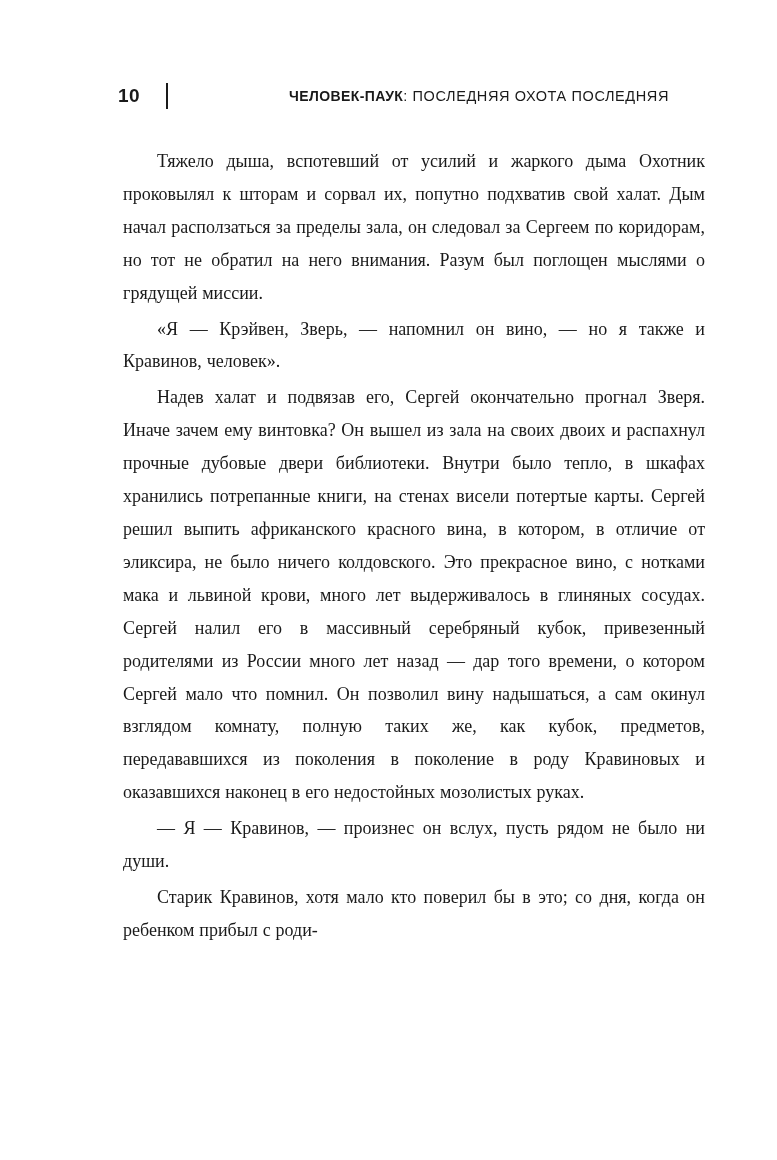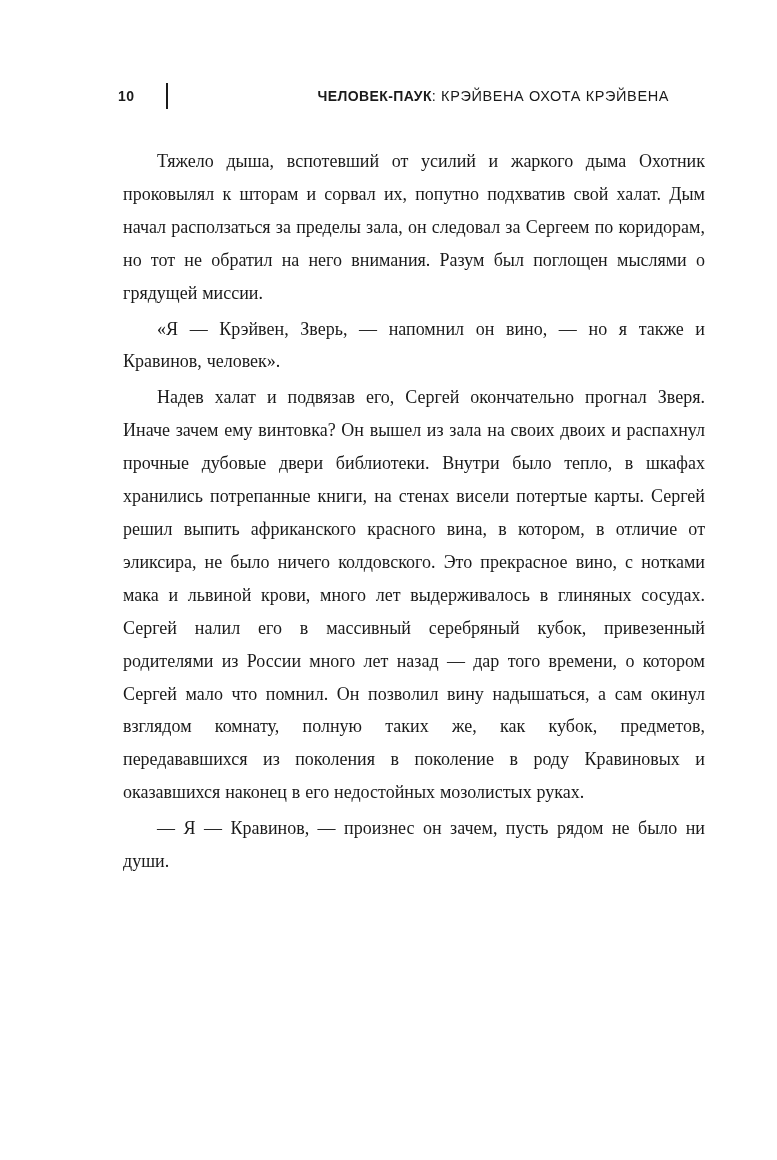--- a/index.html
+++ b/index.html
@@ -26,21 +26,21 @@
     top: 78px;
     left: 118px;
     right: 108px;
     height: 36px;
     display: flex;
     align-items: center;
   }
   .folio {
     font-family: "Liberation Sans", sans-serif;
     font-weight: bold;
-    font-size: 14px;
+    font-size: 19px;
     letter-spacing: 0.5px;
     color: #1a1a1a;
     width: 34px;
   }
   .rule {
     width: 2px;
     height: 26px;
     background: #1a1a1a;
     margin-left: 14px;
   }
@@ -76,23 +76,24 @@
   }
 </style>
 </head>
 <body>
 
 <div class="page">
 
   <div class="running-head">
     <div class="folio">10</div>
     <div class="rule"></div>
-    <div class="head-title"><span class="strong">ЧЕЛОВЕК-ПАУК</span><span>: КРЭЙВЕНА ОХОТА КРЭЙВЕНА</span></div>
+    <div class="head-title"><span class="strong">ЧЕЛОВЕК-ПАУК</span><span>: ПОСЛЕДНЯЯ ОХОТА ПОСЛЕДНЯЯ</span></div>
   </div>
 
   <div class="body-text">
     <p>Тяжело дыша, вспотевший от усилий и жаркого дыма Охотник проковылял к шторам и сорвал их, попутно подхватив свой халат. Дым начал расползаться за пределы зала, он следовал за Сергеем по коридорам, но тот не обратил на него внимания. Разум был поглощен мыслями о грядущей миссии.</p>
     <p>«Я — Крэйвен, Зверь, — напомнил он вино, — но я также и Кравинов, человек».</p>
     <p>Надев халат и подвязав его, Сергей окончательно прогнал Зверя. Иначе зачем ему винтовка? Он вышел из зала на своих двоих и распахнул прочные дубовые двери библиотеки. Внутри было тепло, в шкафах хранились потрепанные книги, на стенах висели потертые карты. Сергей решил выпить африканского красного вина, в котором, в отличие от эликсира, не было ничего колдовского. Это прекрасное вино, с нотками мака и львиной крови, много лет выдерживалось в глиняных сосудах. Сергей налил его в массивный серебряный кубок, привезенный родителями из России много лет назад — дар того времени, о котором Сергей мало что помнил. Он позволил вину надышаться, а сам окинул взглядом комнату, полную таких же, как кубок, предметов, передававшихся из поколения в поколение в роду Кравиновых и оказавшихся наконец в его недостойных мозолистых руках.</p>
-    <p>— Я — Кравинов, — произнес он зачем, пусть рядом не было ни души.</p>
+    <p>— Я — Кравинов, — произнес он вслух, пусть рядом не было ни души.</p>
+    <p>Старик Кравинов, хотя мало кто поверил бы в это; со дня, когда он ребенком прибыл с роди-</p>
   </div>
 
 </div>
 
 </body></html>

